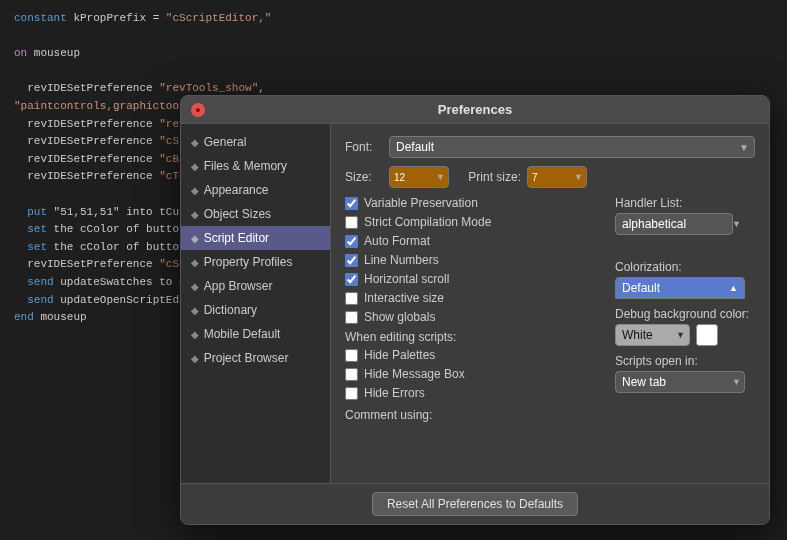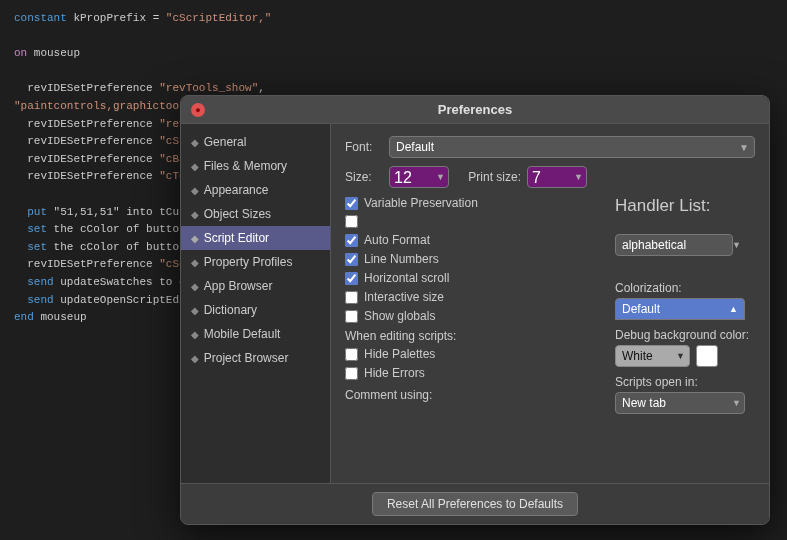--- a/index.html
+++ b/index.html
@@ -162,26 +162,26 @@
     }
     .select-wrapper .chevron {
       position: absolute;
       right: 6px;
       pointer-events: none;
       color: #aaa;
       font-size: 10px;
     }
     .select-small {
       width: 60px;
-      background: #701a75;
+      background: #a16207;
       border: 1px solid #777;
       border-radius: 4px;
       color: #fff;
       padding: 2px 4px;
-      font-size: 16px;
+      font-size: 10px;
       height: 22px;
       appearance: none;
       -webkit-appearance: none;
       cursor: pointer;
     }
     .select-small-wrapper {
       position: relative;
       display: flex;
       align-items: center;
     }
@@ -212,22 +212,22 @@
     }
 
     
     .section-label {
       color: #ccc;
       font-size: 12px;
       margin: 8px 0 4px 0;
     }
     .handler-label {
       color: #ccc;
-      font-size: 17px;
-      margin-bottom: 18px;
+      font-size: 12px;
+      margin-bottom: 3px;
     }
     .colorization-label {
       color: #ccc;
       font-size: 12px;
       margin-bottom: 3px;
       margin-top: 25px;
     }
     .dropdown-open-container {
       position: relative;
       width: 130px;
@@ -419,20 +419,21 @@
 
       <div style="display:flex; gap:12px;">
 
         <div style="flex:1;">
           <div class="checkbox-row">
             <input type="checkbox" id="cb-vp" checked="" style="">
             <label class="checkbox-label" for="cb-vp">Variable Preservation</label>
           </div>
           <div class="checkbox-row">
             <input type="checkbox" id="cb-sc" style="">
+            <label class="checkbox-label" for="cb-sc">Strict Compilation Mode</label>
           </div>
           <div class="checkbox-row">
             <input type="checkbox" id="cb-af" checked="" style="">
             <label class="checkbox-label" for="cb-af">Auto Format</label>
           </div>
           <div class="checkbox-row">
             <input type="checkbox" id="cb-ln" checked="" style="">
             <label class="checkbox-label" for="cb-ln">Line Numbers</label>
           </div>
           <div class="checkbox-row">
@@ -445,20 +446,24 @@
           </div>
           <div class="checkbox-row">
             <input type="checkbox" id="cb-sg" style="">
             <label class="checkbox-label" for="cb-sg">Show globals</label>
           </div>
 
           <div class="section-label" style="margin-top:6px;">When editing scripts:</div>
           <div class="checkbox-row">
             <input type="checkbox" id="cb-hp" style="">
             <label class="checkbox-label" for="cb-hp">Hide Palettes</label>
+          </div>
+          <div class="checkbox-row">
+            <input type="checkbox" id="cb-hmb" style="">
+            <label class="checkbox-label" for="cb-hmb">Hide Message Box</label>
           </div>
           <div class="checkbox-row">
             <input type="checkbox" id="cb-he" style="">
             <label class="checkbox-label" for="cb-he">Hide Errors</label>
           </div>
           <div class="section-label">Comment using:</div>
         </div>
 
         <div style="width:140px;flex-shrink:0;">
 

